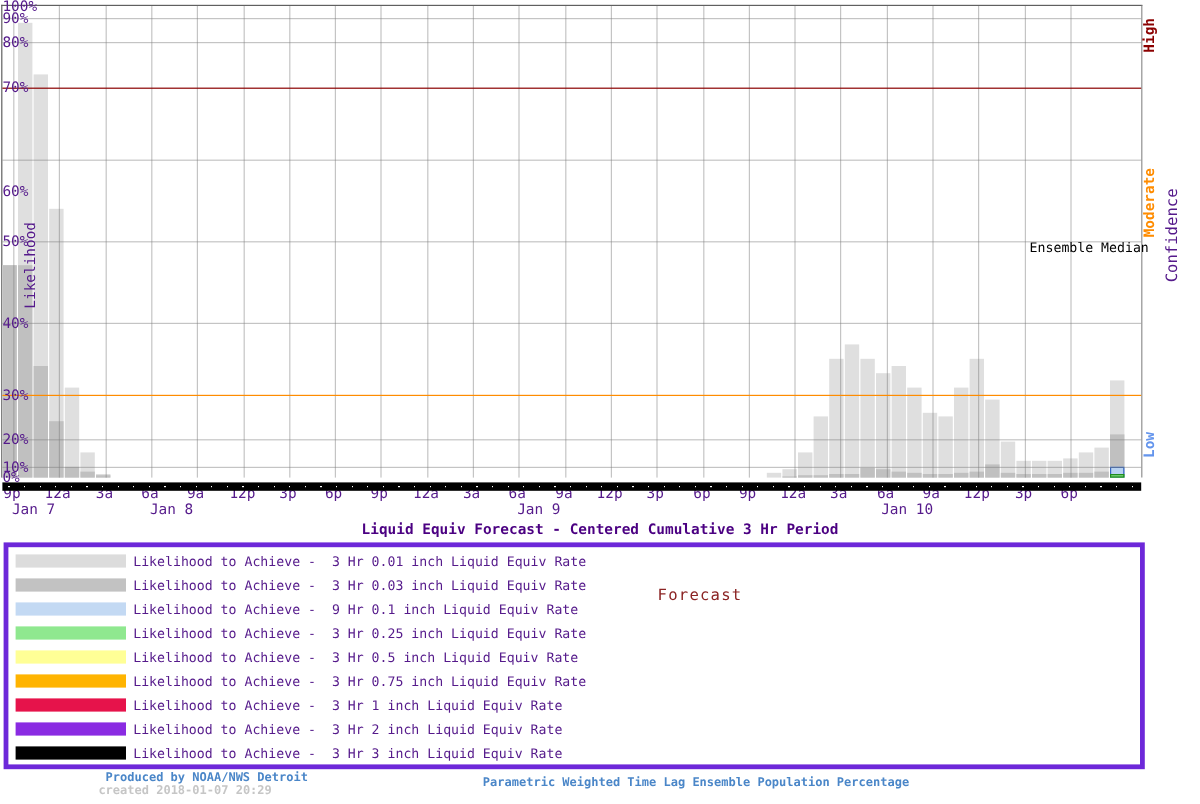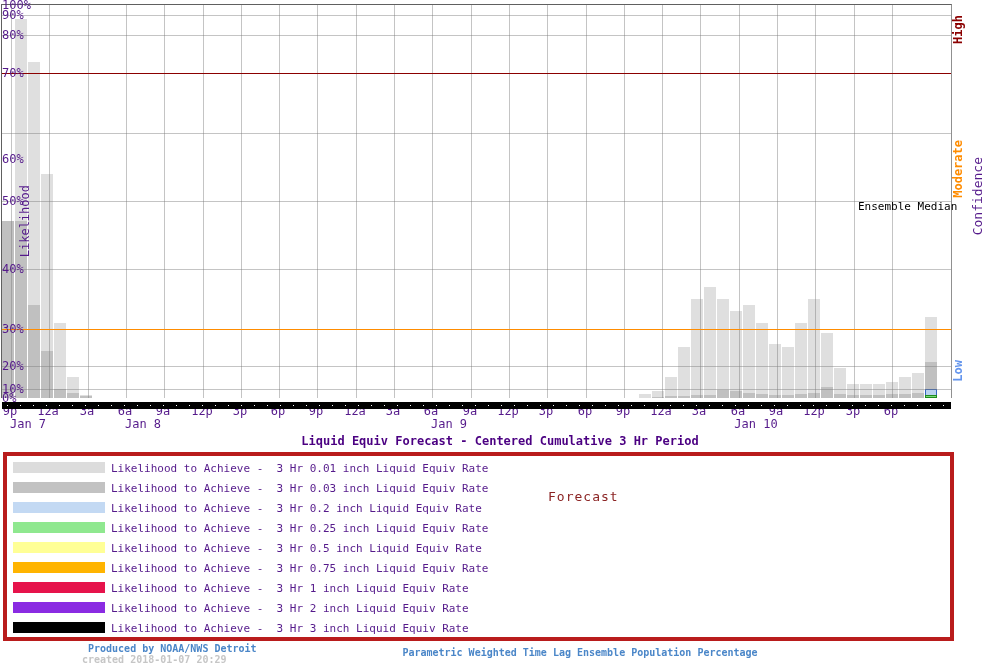--- a/index.html
+++ b/index.html
@@ -17,21 +17,21 @@
   .datelab{position:absolute;color:#551a8b;font-size:12px;line-height:12px;text-align:center;width:46px;}
   .vert{writing-mode:vertical-rl;transform:rotate(180deg);white-space:pre;}
   #likelihood-label{position:absolute;left:18px;top:185px;color:#551a8b;font-size:12px;z-index:9;}
   #conf-high{position:absolute;left:951px;top:15px;color:#8b0000;font-size:12px;font-weight:bold;}
   #conf-mod{position:absolute;left:951px;top:140px;color:#ff8c00;font-size:12px;font-weight:bold;}
   #conf-low{position:absolute;left:951px;top:360px;color:#6495ed;font-size:12px;font-weight:bold;}
   #conf-axis{position:absolute;left:970px;top:157px;color:#551a8b;font-size:13px;}
   #ens-median{position:absolute;left:858px;top:200px;color:#000;font-size:11px;z-index:9;white-space:pre;}
   #title{position:absolute;left:0;top:434px;width:1000px;text-align:center;color:#4b0082;
          font-weight:bold;font-size:12px;white-space:pre;}
-  #legend{position:absolute;left:3px;top:452px;width:943px;height:181px;border:4px solid #b91c1c;
+  #legend{position:absolute;left:3px;top:452px;width:943px;height:181px;border:4px solid #6d28d9;
           background:#fff;}
   .lrow{position:absolute;left:0;height:20px;width:100%;}
   .lswatch{position:absolute;left:6px;top:4px;width:92px;height:11px;}
   .llabel{position:absolute;left:104px;top:4px;color:#551a8b;font-size:11px;white-space:pre;}
   #location{position:absolute;left:548px;top:489px;color:#8b2323;font-size:13px;letter-spacing:1px;}
   #axisband{position:absolute;left:0;top:397px;width:949px;height:7px;background:#000;z-index:8;}
   #axisband .dashes{position:absolute;left:0;top:3px;width:100%;height:1px;
       background:repeating-linear-gradient(90deg,transparent 0 5px,#fff 5px 6px,transparent 6px 13px);}
   #footer-produced{position:absolute;left:88px;top:643px;color:#4a86c8;font-weight:bold;font-size:10px;white-space:pre;}
   #footer-created{position:absolute;left:82px;top:654px;color:#c6c6c6;font-weight:bold;font-size:10px;white-space:pre;}
@@ -169,21 +169,21 @@
       <div class="lrow" style="top: 2px;">
         <div class="lswatch" style="background: rgb(220, 220, 220);"></div>
         <div class="llabel">Likelihood to Achieve -  3 Hr 0.01 inch Liquid Equiv Rate</div>
       </div>
       <div class="lrow" style="top: 22px;">
         <div class="lswatch" style="background: rgb(194, 194, 194);"></div>
         <div class="llabel">Likelihood to Achieve -  3 Hr 0.03 inch Liquid Equiv Rate</div>
       </div>
       <div class="lrow" style="top: 42px;">
         <div class="lswatch" style="background: rgb(195, 217, 243);"></div>
-        <div class="llabel">Likelihood to Achieve -  3 Hr 0.2 inch Liquid Equiv Rate</div>
+        <div class="llabel">Likelihood to Achieve -  9 Hr 0.1 inch Liquid Equiv Rate</div>
       </div>
       <div class="lrow" style="top: 62px;">
         <div class="lswatch" style="background: rgb(143, 232, 143);"></div>
         <div class="llabel">Likelihood to Achieve -  3 Hr 0.25 inch Liquid Equiv Rate</div>
       </div>
       <div class="lrow" style="top: 82px;">
         <div class="lswatch" style="background: rgb(255, 255, 150);"></div>
         <div class="llabel">Likelihood to Achieve -  3 Hr 0.5 inch Liquid Equiv Rate</div>
       </div>
       <div class="lrow" style="top: 102px;">

